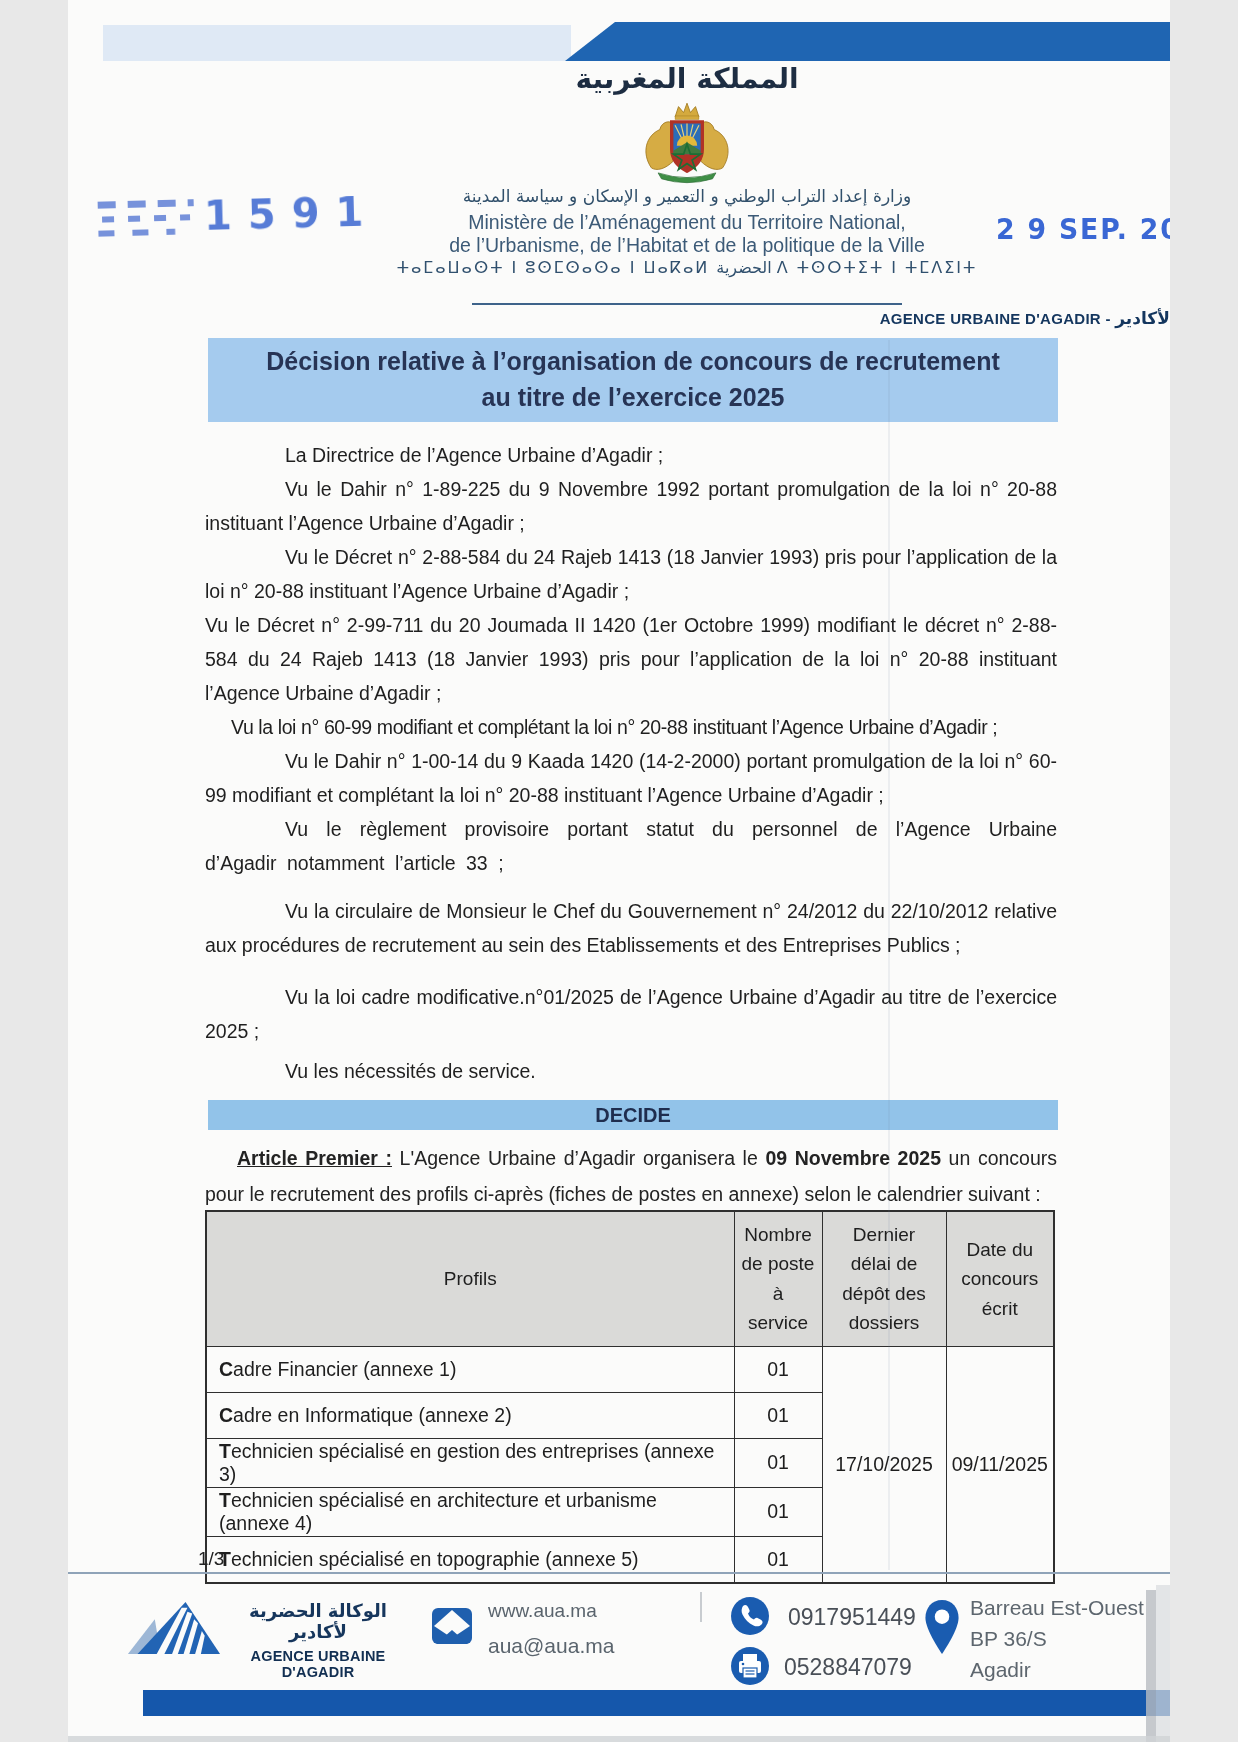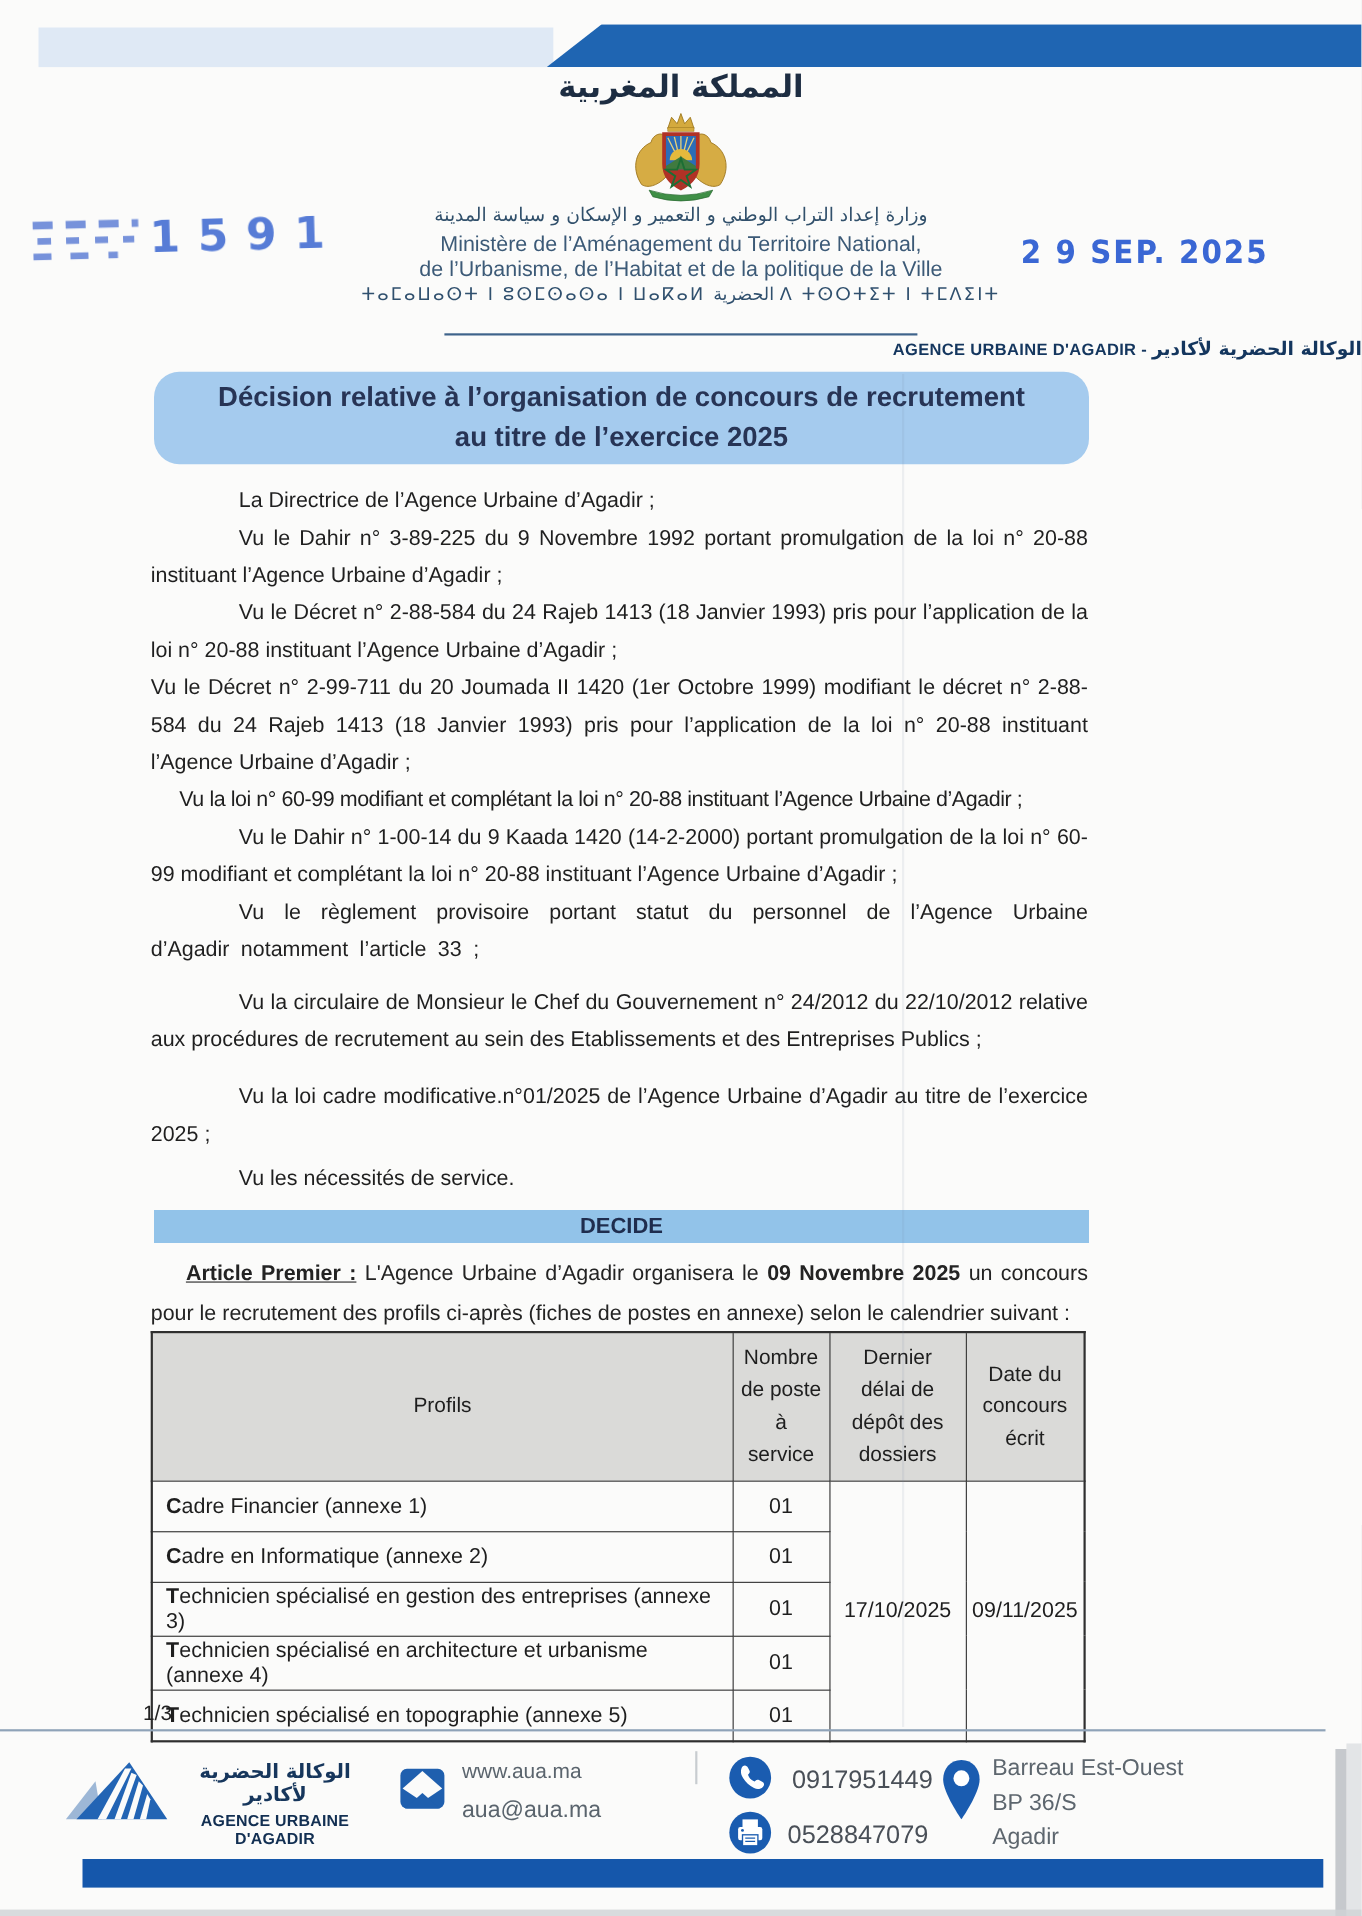--- a/index.html
+++ b/index.html
@@ -1,17 +1,17 @@
 <!DOCTYPE html>
 <html><head>
 <meta charset="utf-8">
 <style>
   html,body{margin:0;padding:0;background:#e8e8e8;}
   .page{
-    position:relative; width:1238px; height:1742px; margin:0 auto;
+    position:relative; width:1102px; height:1742px; margin:0 auto;
     background:#fbfbfa; overflow:hidden;
     font-family:"Liberation Sans", sans-serif; color:#232323;
   }
   
   .topbar-light{position:absolute; left:35px; top:25px; width:468px; height:36px; background:#dfe9f5;}
   .topbar-dark{position:absolute; left:497px; top:22px; width:741px; height:39px; background:#1f65b2;
     -webkit-clip-path:polygon(50px 0,100% 0,100% 100%,0 100%); clip-path:polygon(50px 0,100% 0,100% 100%,0 100%);}
   
   .kingdom{position:absolute; left:0; top:62px; width:1238px; text-align:center;
     font-family:"DejaVu Sans", sans-serif; font-weight:bold; font-size:28px; color:#1d2d42;}
@@ -35,21 +35,21 @@
       repeating-linear-gradient(90deg,#3c63cc 0 18px,transparent 18px 30px) 0 4px/100% 7px no-repeat,
       repeating-linear-gradient(90deg,#3c63cc 0 12px,transparent 12px 26px) 4px 19px/92% 6px no-repeat,
       repeating-linear-gradient(90deg,#3c63cc 0 16px,transparent 16px 34px) 0 33px/80% 6px no-repeat;
     opacity:.75; filter:blur(.4px);}
   .reg-num{font-family:"DejaVu Sans", sans-serif; font-weight:bold; font-size:40px; letter-spacing:16px; filter:blur(.3px);}
   .date-stamp{position:absolute; left:928px; top:212px; font-family:"DejaVu Sans", sans-serif;
     font-weight:bold; font-size:29px; letter-spacing:2px; color:#3a67d4; transform:scaleX(.92);
     transform-origin:left; white-space:nowrap; filter:blur(.2px);}
   
   .title-banner{position:absolute; left:140px; top:338px; width:850px; background:#a5cbee;
-    text-align:center; padding:5px 0 7px; color:#273455; font-weight:bold; font-size:25px; line-height:36px;border-radius:23px;}
+    text-align:center; padding:5px 0 7px; color:#273455; font-weight:bold; font-size:25px; line-height:36px;}
   
   .preamble{position:absolute; left:137px; top:438px; width:852px; font-size:19.5px;
     line-height:34px; text-align:justify; color:#1f1f1f;}
   .preamble p{margin:0;}
   .ind-lg{text-indent:80px;} .ind-sm{text-indent:26px;} .ind-0{text-indent:0;}
   .tight{white-space:nowrap; letter-spacing:-.4px; text-align:left;}
   .wide{word-spacing:5px;}
   .gap-md{margin-top:14px !important;} .gap-lg{margin-top:18px !important;} .gap-sm{margin-top:6px !important;}
   
   .decide-banner{position:absolute; left:140px; top:1100px; width:850px; height:30px; background:#92c3e9;
@@ -146,21 +146,21 @@
   </div>
   <div class="date-stamp">2 9 SEP. 2025</div>
 
   <div class="title-banner">
     <div>Décision relative à l’organisation de concours de recrutement</div>
     <div>au titre de l’exercice 2025</div>
   </div>
 
   <div class="preamble">
     <p class="ind-lg">La Directrice de l’Agence Urbaine d’Agadir ;</p>
-    <p class="ind-lg">Vu le Dahir n° 3-89-225 du 9 Novembre 1992 portant promulgation de la loi n° 20-88 instituant l’Agence Urbaine d’Agadir ;</p>
+    <p class="ind-lg">Vu le Dahir n° 1-89-225 du 9 Novembre 1992 portant promulgation de la loi n° 20-88 instituant l’Agence Urbaine d’Agadir ;</p>
     <p class="ind-lg">Vu le Décret n° 2-88-584 du 24 Rajeb 1413 (18 Janvier 1993) pris pour l’application de la loi n° 20-88 instituant l’Agence Urbaine d’Agadir ;</p>
     <p class="ind-0">Vu le Décret n° 2-99-711 du 20 Joumada II 1420 (1er Octobre 1999) modifiant le décret n° 2-88-584 du 24 Rajeb 1413 (18 Janvier 1993) pris pour l’application de la loi n° 20-88 instituant l’Agence Urbaine d’Agadir ;</p>
     <p class="ind-sm tight">Vu la loi n° 60-99 modifiant et complétant la loi n° 20-88 instituant l’Agence Urbaine d’Agadir ;</p>
     <p class="ind-lg">Vu le Dahir n° 1-00-14 du 9 Kaada 1420 (14-2-2000) portant promulgation de la loi n° 60-99 modifiant et complétant la loi n° 20-88 instituant l’Agence Urbaine d’Agadir ;</p>
     <p class="ind-lg wide">Vu le règlement provisoire portant statut du personnel de l’Agence Urbaine d’Agadir notamment l’article 33 ;</p>
     <p class="ind-lg gap-md">Vu la circulaire de Monsieur le Chef du Gouvernement n° 24/2012 du 22/10/2012 relative aux procédures de recrutement au sein des Etablissements et des Entreprises Publics ;</p>
     <p class="ind-lg gap-lg">Vu la loi cadre modificative.n°01/2025 de l’Agence Urbaine d’Agadir au titre de l’exercice 2025 ;</p>
     <p class="ind-lg gap-sm">Vu les nécessités de service.</p>
   </div>
 

